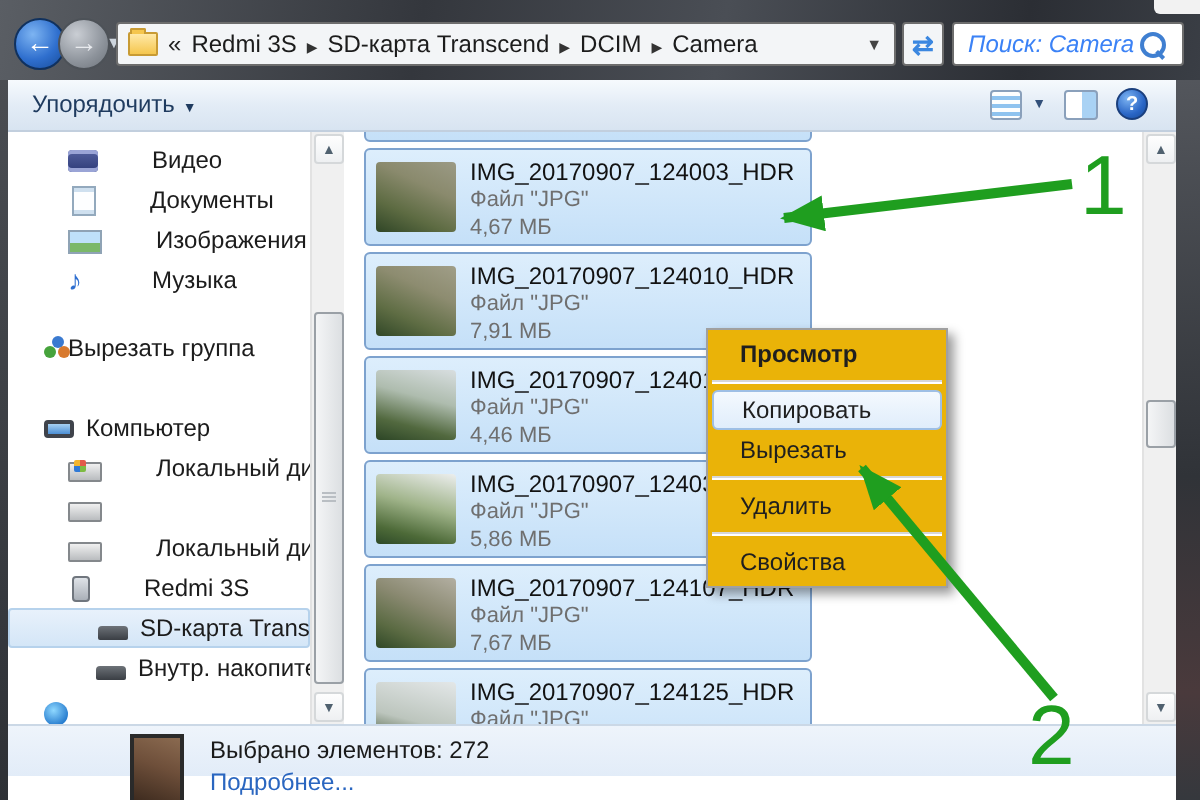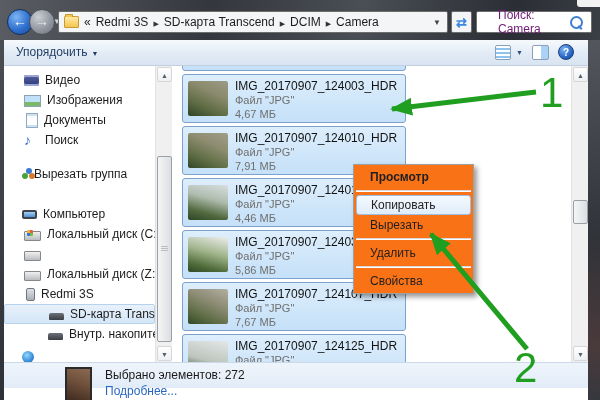--- a/index.html
+++ b/index.html
@@ -32,21 +32,21 @@
     background:#f5c64e;border:1px solid #c89b34;border-bottom:none;border-radius:1px 1px 0 0;}
   .crumb{white-space:nowrap;}
   .crumb-prefix{margin-right:5px;color:#222;}
   .crumb-sep{font-size:7px;color:#333;padding:0 5px;}
   .addr-caret{margin-left:auto;padding-right:6px;font-size:8px;color:#444;}
   .refresh-btn{position:absolute;left:451px;top:11px;width:21px;height:22px;background:#f3f5f7;
     border:1px solid #6d6d6d;border-radius:2px;text-align:center;line-height:21px;
     color:#3b87e0;font-size:13px;font-weight:bold;z-index:6;box-sizing:border-box;}
   .searchbox{position:absolute;left:476px;top:11px;width:116px;height:22px;background:#fff;
     border:1px solid #6d6d6d;border-radius:2px;display:flex;align-items:center;z-index:6;box-sizing:border-box;}
-  .search-text{color:#701a75;padding-left:21px;flex:1 1 auto;}
+  .search-text{font-style:italic;color:#3b82f6;padding-left:7px;flex:1 1 auto;}
   .i-magnifier{position:relative;width:9px;height:9px;margin-right:8px;flex:0 0 auto;
     border:2px solid #3f7fd1;border-radius:50%;}
   .i-magnifier::after{content:"";position:absolute;left:7px;top:7px;width:5px;height:2px;
     background:#3f7fd1;transform:rotate(45deg);transform-origin:0 0;}
 
   
   .toolbar{position:absolute;left:4px;top:40px;width:584px;height:26px;
     background:linear-gradient(#f6fafd,#e3ecf6 50%,#d8e4f1);border-bottom:1px solid #c2cfde;z-index:3;box-sizing:border-box;}
   .organize{position:absolute;left:12px;top:5px;color:#1f3b5f;cursor:default;}
   .organize .caret{font-size:7px;margin-left:4px;color:#1f3b5f;}
@@ -58,21 +58,21 @@
     background:linear-gradient(90deg,#fff 0 55%,#a9d2f4 55% 100%);}
   .i-help{width:16px;height:16px;border-radius:50%;color:#fff;font-size:10px;font-weight:bold;
     text-align:center;line-height:16px;background:radial-gradient(circle at 35% 30%,#7db4f2,#2a66c6 60%,#174a97);
     border:1px solid #1a3f7d;box-sizing:border-box;}
 
   
   .sidebar{position:absolute;left:4px;top:66px;width:151px;height:296px;background:#fff;
     overflow:hidden;z-index:2;padding-top:4px;box-sizing:border-box;}
   .sb-item{height:20px;display:flex;align-items:center;white-space:nowrap;}
   .sb-item.lvl0{padding-left:18px;}
-  .sb-item.lvl1{padding-left:20px;}
+  .sb-item.lvl1{padding-left:30px;gap:21px;}
   .sb-item.lvl2{padding-left:44px;}
   .sb-item.sel{background:linear-gradient(#e8f1fb,#d4e6f7);border:1px solid #b6d2ec;border-radius:2px;box-sizing:border-box;}
   .sb-spacer{width:100%;}
   .sb-icon{width:15px;height:14px;margin-right:6px;flex:0 0 auto;position:relative;}
 
   .i-video{background:linear-gradient(#55629f,#2d3a78);border-radius:2px;height:11px;margin-top:1px;
     box-shadow:inset 0 2px 0 #9aa4d6, inset 0 -2px 0 #9aa4d6;}
   .i-documents{background:#fdfeff;border:1px solid #93a9bd;width:10px;height:13px;margin-left:2px;
     box-shadow:inset 0 -2px 0 #cfe0ef, inset 0 2px 0 #cfe0ef;}
   .i-pictures{background:linear-gradient(#bfe1fa 0 55%,#7bb869 55% 100%);border:1px solid #8fa3b5;height:10px;margin-top:2px;}
@@ -119,21 +119,21 @@
 
   
   .statusbar{position:absolute;left:4px;top:362px;width:584px;height:26px;
     background:linear-gradient(#eef4fb,#e2ecf8);border-top:1px solid #cbd8e6;z-index:5;box-sizing:border-box;}
   .status-thumb{position:absolute;left:61px;top:4px;width:27px;height:36px;border:2px solid #2a2a2a;
     background:linear-gradient(200deg,#8a6a50 0%,#6e4f3a 45%,#3c2a1e 100%);box-sizing:border-box;}
   .status-line1{position:absolute;left:101px;top:5px;color:#1a1a1a;}
   .status-line2{position:absolute;left:101px;top:21px;color:#2a66c0;}
 
   
-  .ctx-menu{position:absolute;left:353px;top:164px;width:121px;background:#f97316;
+  .ctx-menu{position:absolute;left:353px;top:164px;width:121px;background:#eab308;
     border:1px solid #a0a0a0;box-shadow:3px 3px 5px rgba(0,0,0,.4);z-index:40;padding:2px 0;box-sizing:border-box;}
   .ctx-item{height:20px;line-height:20px;padding-left:16px;color:#1f1f1f;white-space:nowrap;}
   .ctx-item.bold{font-weight:bold;}
   .ctx-item.hl{margin:0 2px;padding-left:14px;height:20px;border:1px solid #9ebfe5;border-radius:3px;
     background:linear-gradient(#f4f9fe,#e0edfb);box-sizing:border-box;line-height:18px;}
   .ctx-sep{height:1px;background:#d7d7d7;border-bottom:1px solid #fff;margin:3px 2px;}
 
   
   .anno{position:absolute;left:0;top:0;width:600px;height:400px;z-index:60;pointer-events:none;}
   .anno text{font-family:"Liberation Sans",sans-serif;font-size:42px;}
@@ -176,30 +176,30 @@
 
   <div class="frame-left"></div>
   <div class="frame-right"></div>
 
   <div class="sidebar" id="sidebar-list">
       <div class="sb-item lvl1">
         <span class="sb-icon i-video"></span>
         <span>Видео</span>
       </div>
       <div class="sb-item lvl1">
+        <span class="sb-icon i-documents"></span>
+        <span>Документы</span>
+      </div>
+      <div class="sb-item lvl1">
         <span class="sb-icon i-pictures"></span>
         <span>Изображения</span>
       </div>
       <div class="sb-item lvl1">
-        <span class="sb-icon i-documents"></span>
-        <span>Документы</span>
-      </div>
-      <div class="sb-item lvl1">
         <span class="sb-icon i-music"></span>
-        <span>Поиск</span>
+        <span>Музыка</span>
       </div>
       <div class="sb-spacer" style="height: 14px;"></div>
       <div class="sb-item lvl0">
         <span class="sb-icon i-homegroup"></span>
         <span>Вырезать группа</span>
       </div>
       <div class="sb-spacer" style="height: 20px;"></div>
       <div class="sb-item lvl0">
         <span class="sb-icon i-computer"></span>
         <span>Компьютер</span>

